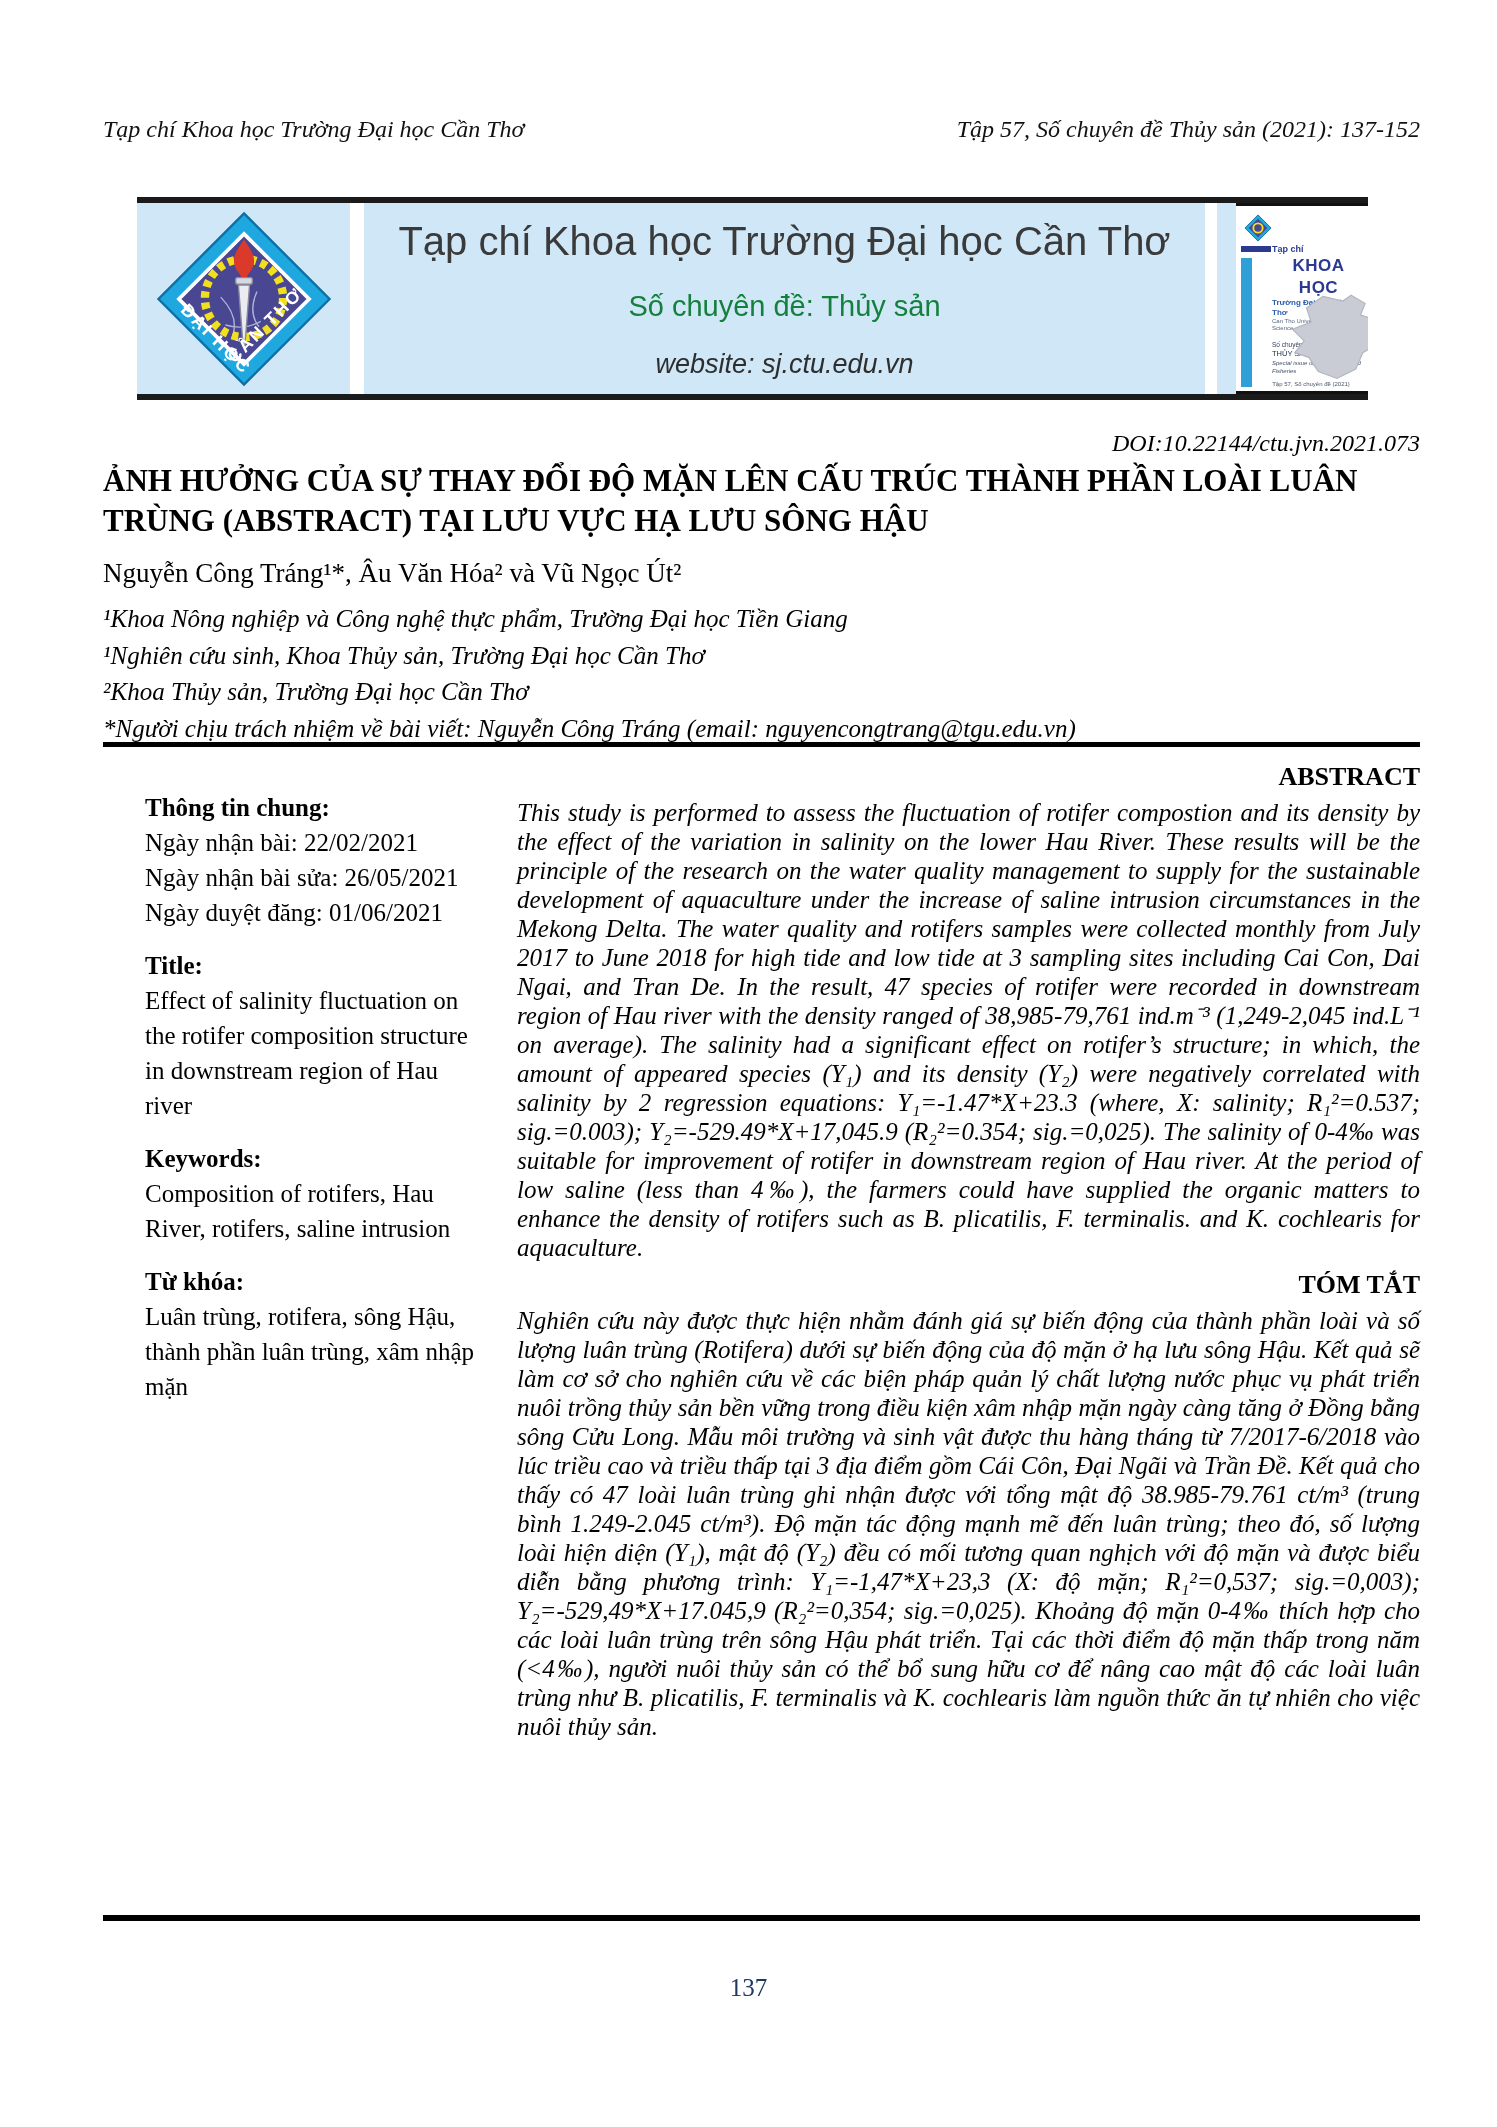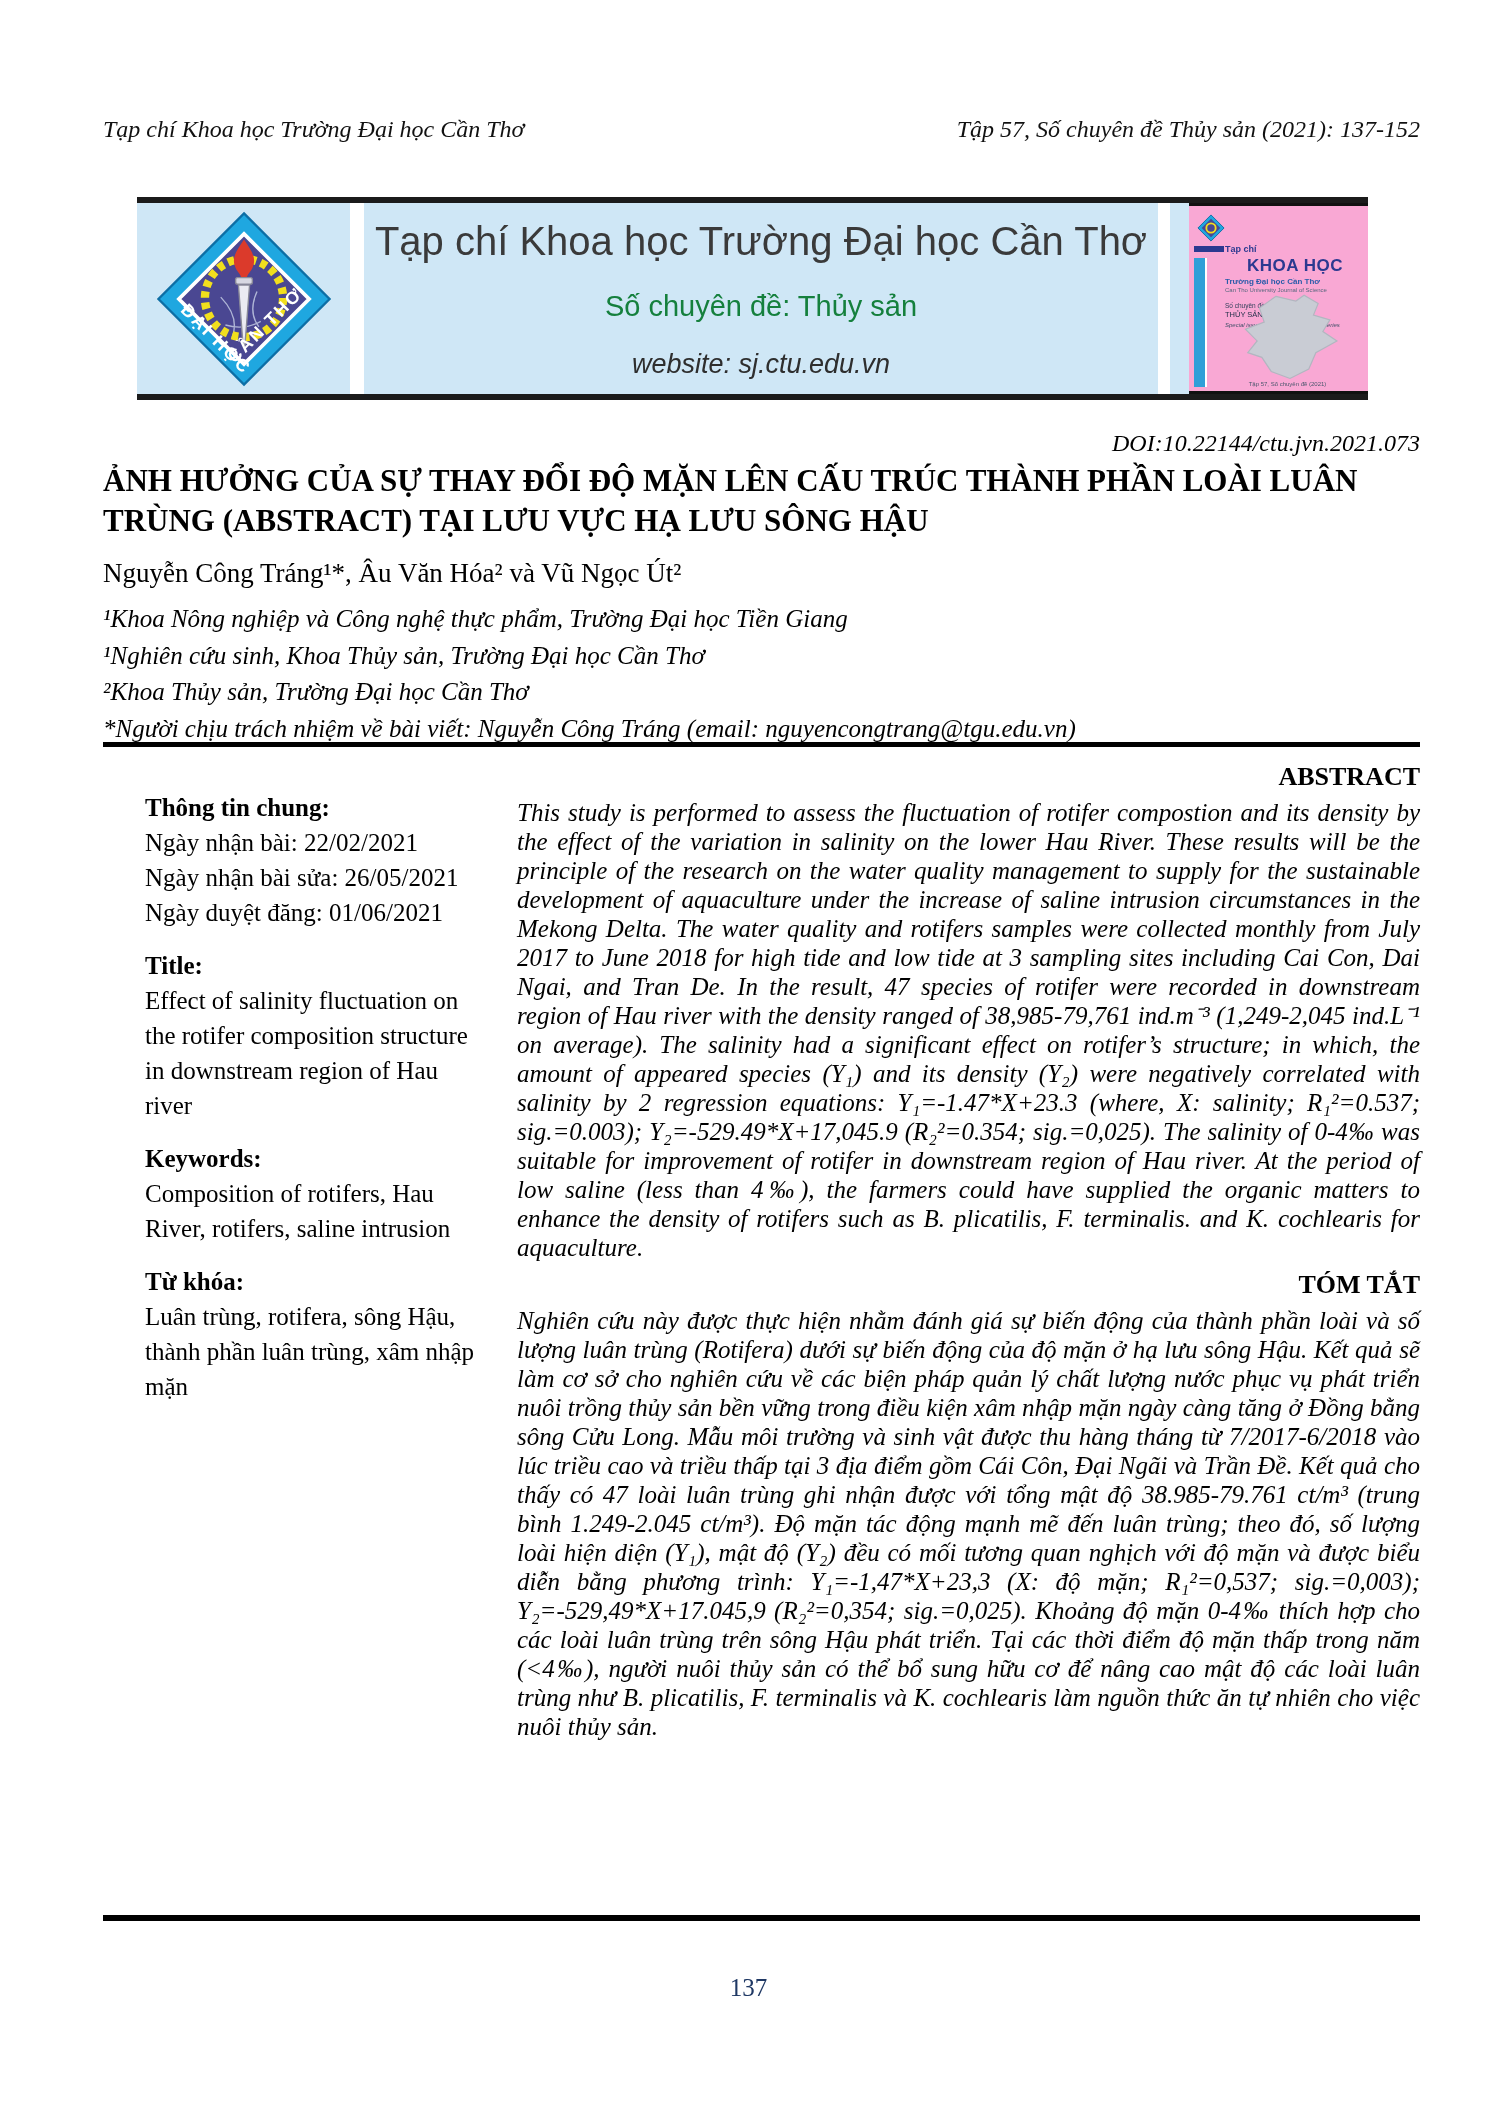--- a/index.html
+++ b/index.html
@@ -29,21 +29,21 @@
     flex:1; box-sizing:border-box; padding:16px 8px 14px;
     display:flex; flex-direction:column; align-items:center; justify-content:space-between;
     font-family:"Liberation Sans", sans-serif;
   }
   .banner-title { font-size:40px; color:#3a3a3a; white-space:nowrap; }
   .banner-issue { font-size:29px; font-weight:normal; color:#15803d;text-align:right; }
   .banner-site  { font-size:27px; font-style:italic; color:#2e2e2e; }
 
   
   .cover {
-    width:179px; position:relative; background:#f9a8d4; overflow:hidden;
+    width:132px; position:relative; background:#ffffff; overflow:hidden;
     border-top:3px solid #111; border-bottom:3px solid #111;
     font-family:"Liberation Sans", sans-serif;
     margin-left:19px;
   }
   .cover-logo { position:absolute; left:8px; top:8px; width:28px; height:28px; }
   .cover-bar { position:absolute; left:5px; top:40px; width:30px; height:6px; background:#2b3990; }
   .cover-stripe { position:absolute; left:5px; top:52px; bottom:4px; width:11px; background:#2f9fd8; border-right:2px solid #fff; }
   .cover-text { position:absolute; left:36px; top:38px; right:3px; color:#2b3990; line-height:1.25; }
   .ct-1 { font-size:9px; font-weight:bold; }
   .ct-2 { font-size:17px; font-weight:bold; letter-spacing:.5px;text-align:center; }

